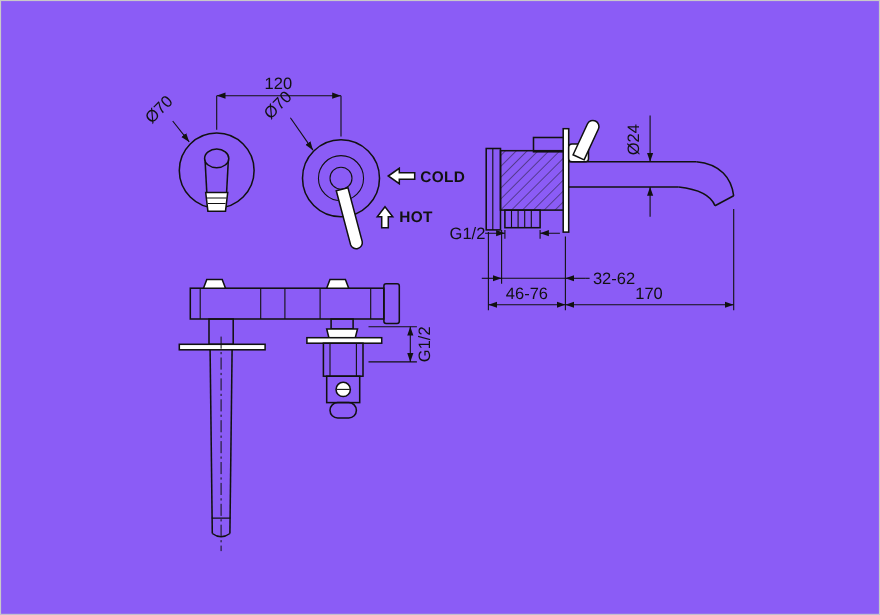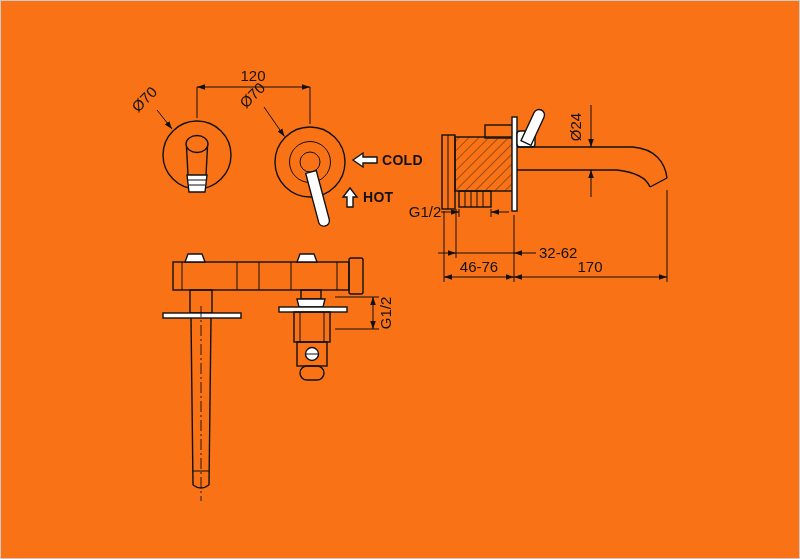--- a/index.html
+++ b/index.html
@@ -5,21 +5,21 @@
   html, body {
     margin: 0;
     padding: 0;
     background: #ffffff;
   }
   .canvas {
     position: relative;
     width: 798px;
     height: 557px;
     border: 1px solid #c9c9c9;
-    background: #f97316;
+    background: #8b5cf6;
     overflow: hidden;
   }
   svg { display: block; }
   text {
     font-family: "Liberation Sans", "DejaVu Sans", sans-serif;
     fill: #111111;
   }
   .dim  { font-size: 15px; }
   .flow { font-size: 14px; font-weight: 700; letter-spacing: 0.3px; }
   .thin { stroke: #111111; stroke-width: 1;   fill: none; }

